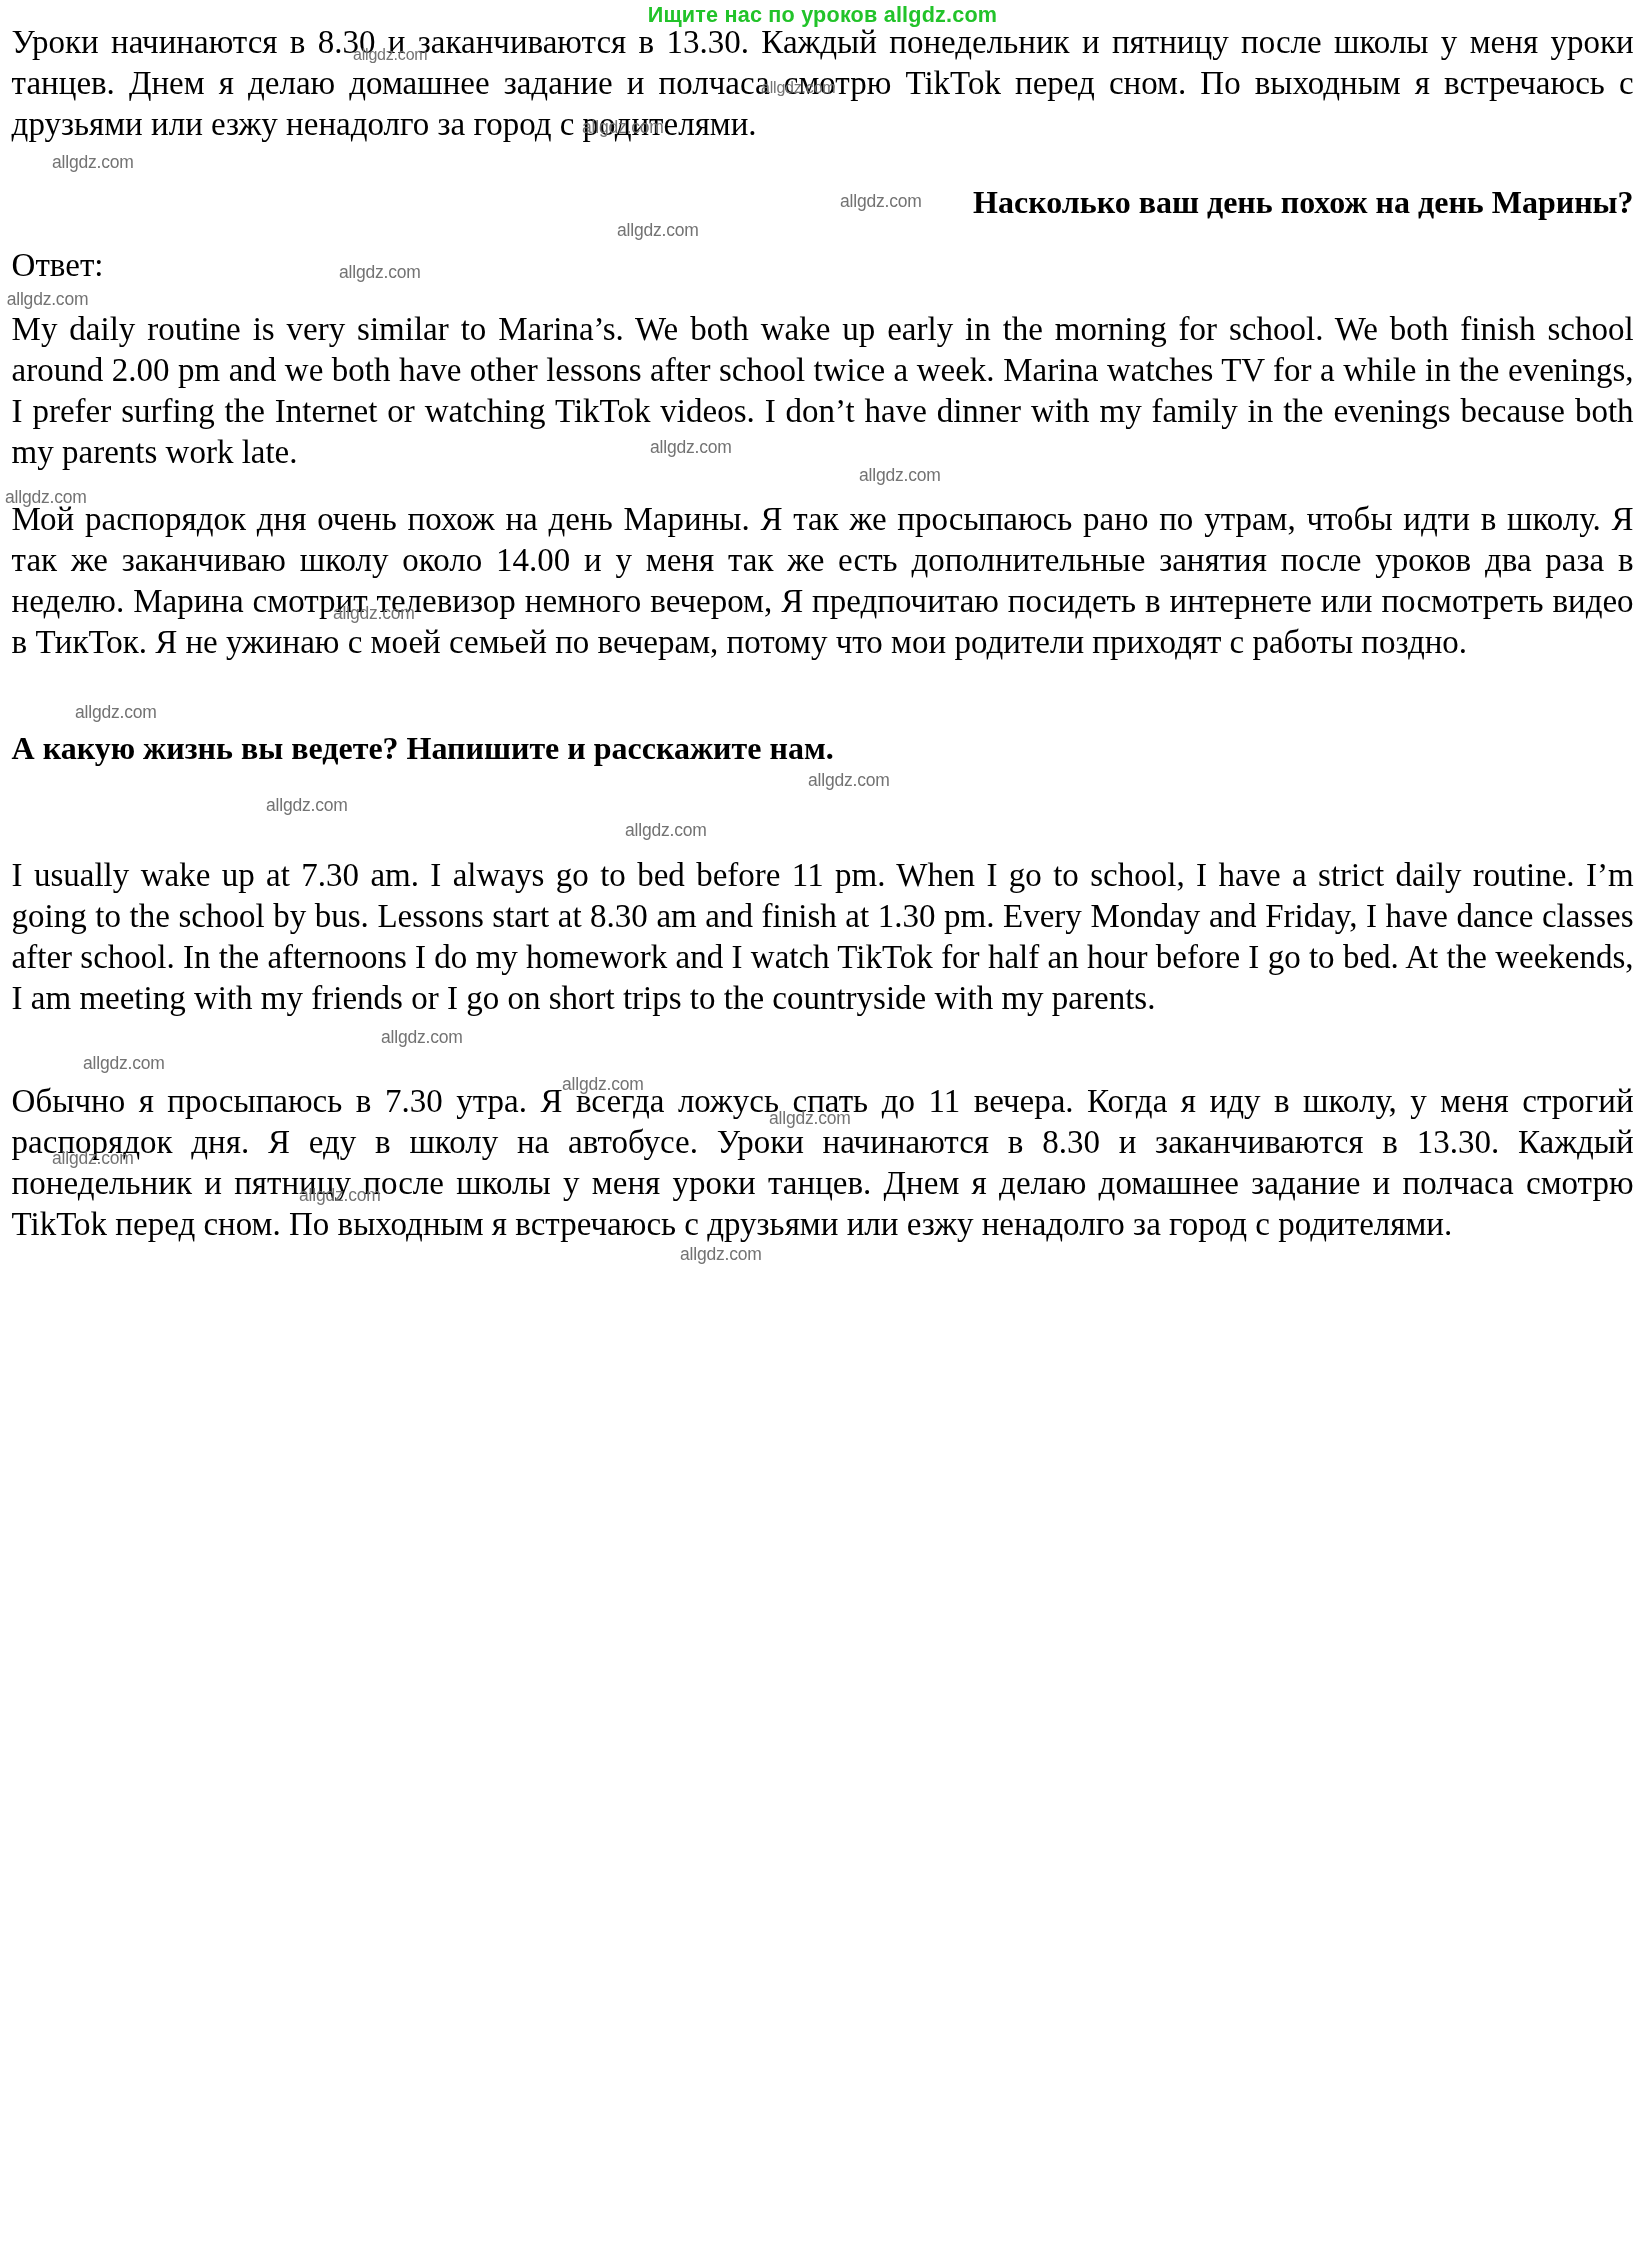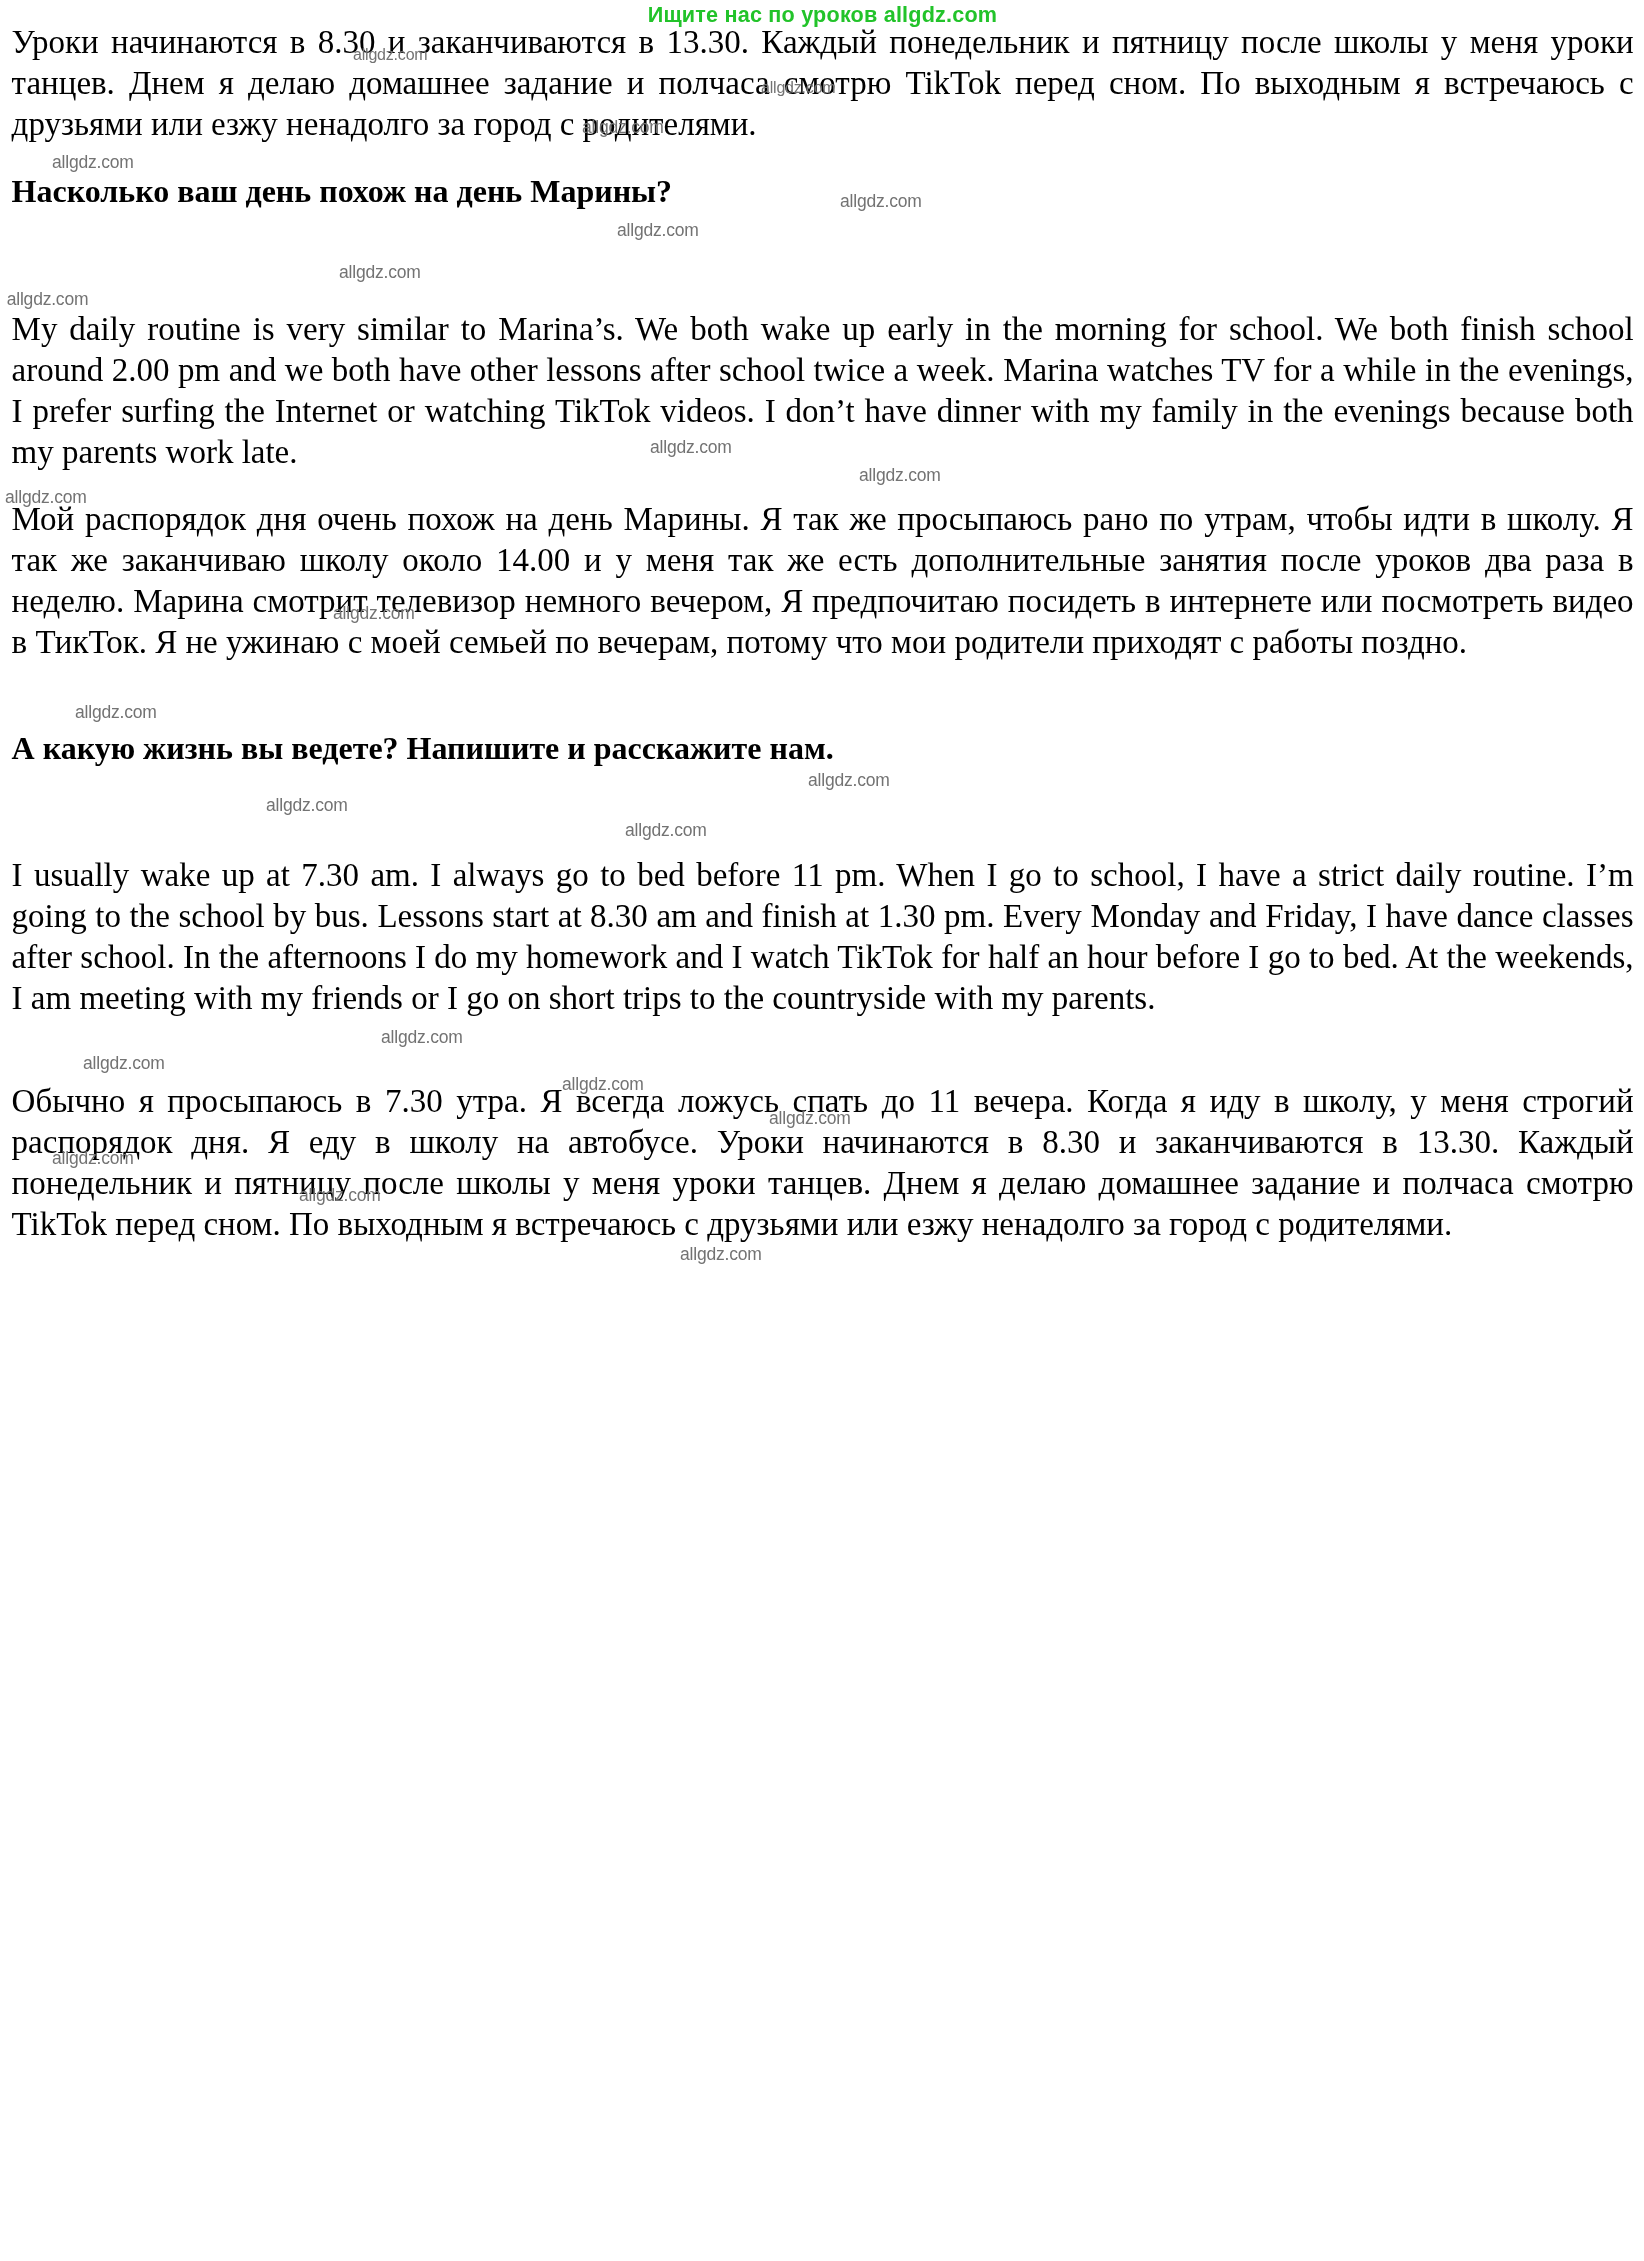--- a/index.html
+++ b/index.html
@@ -105,24 +105,27 @@
 <body>
 
 <div class="page">
 
   <div class="promo-banner" style="color: rgb(34, 195, 42);">Ищите нас по уроков allgdz.com</div>
 
   <div class="blk" style="top:21.6px;">
     <p class="para ru">Уроки начинаются в 8.30 и заканчиваются в 13.30. Каждый понедельник и пятницу после школы у меня уроки танцев. Днем я делаю домашнее задание и полчаса смотрю TikTok перед сном. По выходным я встречаюсь с друзьями или езжу ненадолго за город с родителями.</p>
   </div>
 
-  <div class="blk" style="top:172px;">
+  <div class="blk" style="top:183px;text-align:right;">
     <p class="heading">Насколько ваш день похож на день Марины?</p>
   </div>
 
+  <div class="blk" style="top:246px;">
+    <p class="label">Ответ:</p>
+  </div>
 
   <div class="blk" style="top:309px;">
     <p class="para en">My daily routine is very similar to Marina’s. We both wake up early in the morning for school. We both finish school around 2.00 pm and we both have other lessons after school twice a week. Marina watches TV for a while in the evenings, I prefer surfing the Internet or watching TikTok videos. I don’t have dinner with my family in the evenings because both my parents work late.</p>
   </div>
 
   <div class="blk" style="top:499px;">
     <p class="para ru">Мой распорядок дня очень похож на день Марины. Я так же просыпаюсь рано по утрам, чтобы идти в школу. Я так же заканчиваю школу около 14.00 и у меня так же есть дополнительные занятия после уроков два раза в неделю. Марина смотрит телевизор немного вечером, Я предпочитаю посидеть в интернете или посмотреть видео в ТикТок. Я не ужинаю с моей семьей по вечерам, потому что мои родители приходят с работы поздно.</p>
   </div>
 
   <div class="blk" style="top:729px;">

